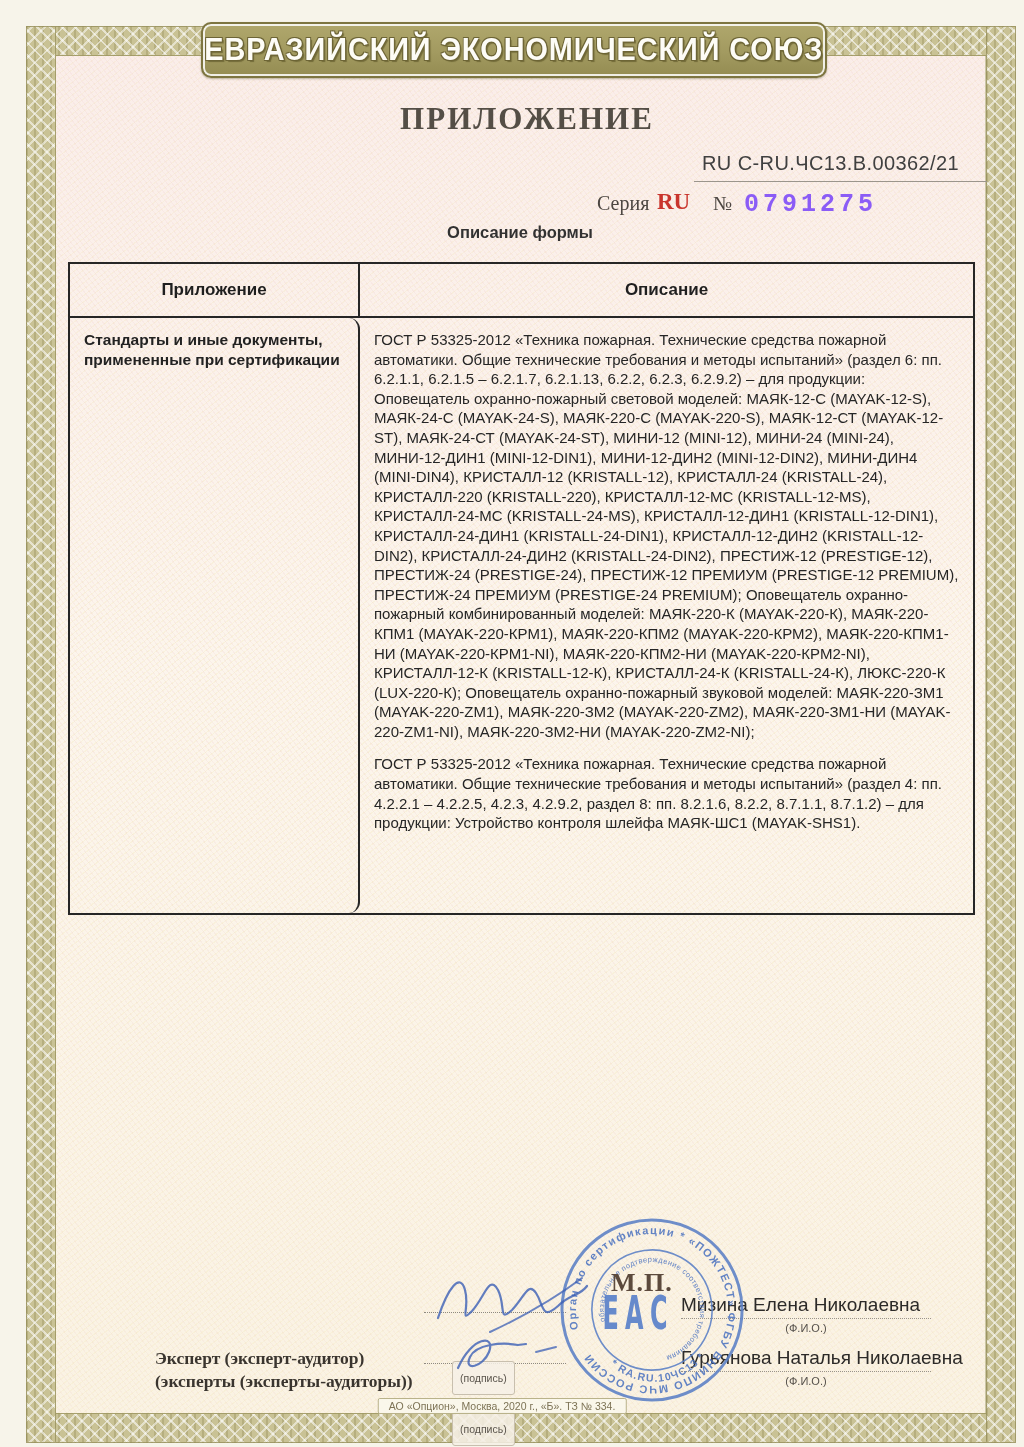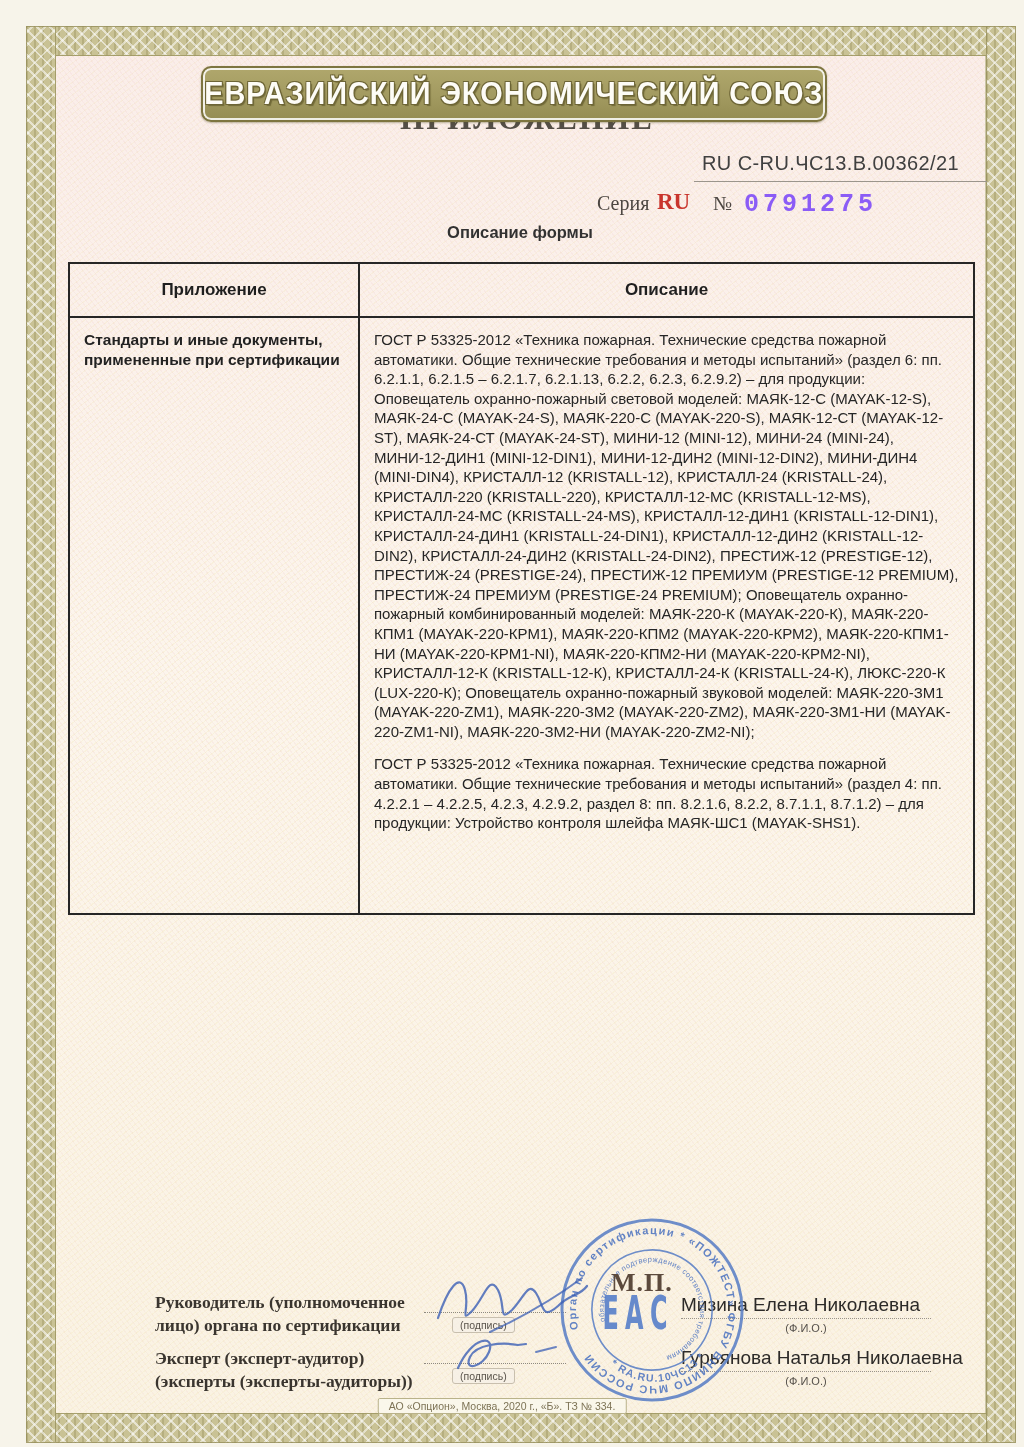--- a/index.html
+++ b/index.html
@@ -26,21 +26,21 @@
        repeating-linear-gradient(52deg, rgba(226,168,176,.14) 0 1px, transparent 1px 4px),
        repeating-linear-gradient(-38deg, rgba(238,222,150,.22) 0 1px, transparent 1px 5px),
        #fcf5ee;
      outline:1px solid rgba(168,160,108,.55);}
 
   
   .banner{position:absolute;left:201px;top:22px;width:622px;height:52px;
      background:linear-gradient(180deg,#b0a76c,#a29a60 55%,#948c52);
      border:2px solid #7d7540;border-radius:10px;
      box-shadow:inset 0 0 0 2px rgba(255,255,255,.85), 0 1px 2px rgba(90,85,40,.4);
-     display:flex;align-items:center;justify-content:center;z-index:3;margin-top:44px;}
+     display:flex;align-items:center;justify-content:center;z-index:3;}
   .banner span{display:inline-block;transform:scaleX(.93);
      font-family:"Liberation Sans",sans-serif;font-weight:bold;font-size:31px;
      letter-spacing:1px;color:#fdfcf6;
      text-shadow:1px 1px 0 #6d6536, -1px -1px 0 #6d6536, 1px -1px 0 #6d6536, -1px 1px 0 #6d6536, 2px 2px 1px rgba(80,72,30,.55);
      white-space:nowrap;}
 
   
   .title{position:absolute;left:262px;top:101px;width:530px;text-align:center;
      font-family:"Liberation Serif",serif;font-weight:bold;font-size:31px;
      letter-spacing:2px;color:#544e46;}
@@ -63,35 +63,35 @@
      font-weight:bold;font-size:16.5px;color:#323232;}
 
   
   .cert-table{position:absolute;left:68px;top:262px;width:907px;height:653px;
      border:2px solid #262626;box-sizing:border-box;display:grid;
      grid-template-columns:290px 1fr;grid-template-rows:54px 1fr;}
   .cell{box-sizing:border-box;}
   .th{display:flex;align-items:center;justify-content:center;
      font-weight:bold;font-size:17px;color:#1f1f1f;border-bottom:2px solid #262626;}
   .th.first, .td.first{border-right:2px solid #262626;}
-  .td{padding:12px 14px;}
+  .td{padding:12px 14px;border-radius:11px;}
   .td.first{font-weight:bold;font-size:15.5px;line-height:20px;color:#222;}
   .td.second{font-size:15px;line-height:19.6px;color:#262626;}
   .td.second p{margin:0 0 13px 0;}
 
   
   .sig-label{position:absolute;left:155px;width:285px;
      font-family:"Liberation Serif",serif;font-weight:600;font-size:17.5px;
      line-height:23px;color:#3a352f;}
   .lbl-head{top:1291px;} .lbl-expert{top:1347px;}
   .sig-line{position:absolute;width:142px;border-bottom:1px dotted #8f8a80;}
   .line1{left:424px;top:1312px;} .line2{left:424px;top:1363px;}
   .sig-caption{position:absolute;font-size:10.5px;color:#5a544c;
      background:rgba(246,240,230,.85);border:1px solid #c8bfae;border-radius:3px;
-     padding:1px 7px;}
+     padding:10px 7px;margin-top:44px;}
   .cap1{left:452px;top:1317px;} .cap2{left:452px;top:1368px;}
   .name{position:absolute;left:681px;width:300px;font-size:19px;color:#2c2a28;white-space:nowrap;}
   .name1{top:1294px;} .name2{top:1347px;}
   .name-line{position:absolute;left:681px;width:250px;border-bottom:1px dotted #9a948a;}
   .nline1{top:1318px;} .nline2{top:1371px;}
   .fio{position:absolute;left:681px;width:250px;text-align:center;font-size:11px;color:#55504a;}
   .fio1{top:1322px;} .fio2{top:1375px;}
   .mp{position:absolute;left:611px;top:1268px;z-index:6;
      font-family:"Liberation Serif",serif;font-weight:bold;font-size:26px;
      letter-spacing:1px;color:#5c4a3d;}
@@ -136,21 +136,20 @@
   <div class="cert-table">
     <div class="cell th first">Приложение</div>
     <div class="cell th">Описание</div>
     <div class="cell td first">Стандарты и иные документы, примененные при сертификации</div>
     <div class="cell td second">
       <p>ГОСТ Р 53325-2012 «Техника пожарная. Технические средства пожарной автоматики. Общие технические требования и методы испытаний» (раздел 6: пп. 6.2.1.1, 6.2.1.5 – 6.2.1.7, 6.2.1.13, 6.2.2, 6.2.3, 6.2.9.2) – для продукции: Оповещатель охранно-пожарный световой моделей: МАЯК-12-С (MAYAK-12-S), МАЯК-24-С (MAYAK-24-S), МАЯК-220-С (MAYAK-220-S), МАЯК-12-СТ (MAYAK-12-ST), МАЯК-24-СТ (MAYAK-24-ST), МИНИ-12 (MINI-12), МИНИ-24 (MINI-24), МИНИ-12-ДИН1 (MINI-12-DIN1), МИНИ-12-ДИН2 (MINI-12-DIN2), МИНИ-ДИН4 (MINI-DIN4), КРИСТАЛЛ-12 (KRISTALL-12), КРИСТАЛЛ-24 (KRISTALL-24), КРИСТАЛЛ-220 (KRISTALL-220), КРИСТАЛЛ-12-МС (KRISTALL-12-MS), КРИСТАЛЛ-24-МС (KRISTALL-24-MS), КРИСТАЛЛ-12-ДИН1 (KRISTALL-12-DIN1), КРИСТАЛЛ-24-ДИН1 (KRISTALL-24-DIN1), КРИСТАЛЛ-12-ДИН2 (KRISTALL-12-DIN2), КРИСТАЛЛ-24-ДИН2 (KRISTALL-24-DIN2), ПРЕСТИЖ-12 (PRESTIGE-12), ПРЕСТИЖ-24 (PRESTIGE-24), ПРЕСТИЖ-12 ПРЕМИУМ (PRESTIGE-12 PREMIUM), ПРЕСТИЖ-24 ПРЕМИУМ (PRESTIGE-24 PREMIUM); Оповещатель охранно-пожарный комбинированный моделей: МАЯК-220-К (MAYAK-220-К), МАЯК-220-КПМ1 (MAYAK-220-КРМ1), МАЯК-220-КПМ2 (MAYAK-220-КРМ2), МАЯК-220-КПМ1-НИ (MAYAK-220-КРМ1-NI), МАЯК-220-КПМ2-НИ (MAYAK-220-КРМ2-NI), КРИСТАЛЛ-12-К (KRISTALL-12-К), КРИСТАЛЛ-24-К (KRISTALL-24-К), ЛЮКС-220-К (LUX-220-К); Оповещатель охранно-пожарный звуковой моделей: МАЯК-220-ЗМ1 (MAYAK-220-ZM1), МАЯК-220-ЗМ2 (MAYAK-220-ZM2), МАЯК-220-ЗМ1-НИ (MAYAK-220-ZM1-NI), МАЯК-220-ЗМ2-НИ (MAYAK-220-ZM2-NI);</p>
       <p>ГОСТ Р 53325-2012 «Техника пожарная. Технические средства пожарной автоматики. Общие технические требования и методы испытаний» (раздел 4: пп. 4.2.2.1 – 4.2.2.5, 4.2.3, 4.2.9.2, раздел 8: пп. 8.2.1.6, 8.2.2, 8.7.1.1, 8.7.1.2) – для продукции: Устройство контроля шлейфа МАЯК-ШС1 (MAYAK-SHS1).</p>
     </div>
   </div>
 
-  <div class="sig-label lbl-head">Руководитель (уполномоченное лицо) органа по сертификации</div>
   <div class="sig-label lbl-expert">Эксперт (эксперт-аудитор) (эксперты (эксперты-аудиторы))</div>
 
   <div class="sig-line line1"></div>
   <div class="sig-line line2"></div>
   <div class="sig-caption cap1">(подпись)</div>
   <div class="sig-caption cap2">(подпись)</div>
 
   <div class="name name2">Гурьянова Наталья Николаевна</div>
   <div class="name name1">Мизина Елена Николаевна</div>
   <div class="name-line nline1"></div>

